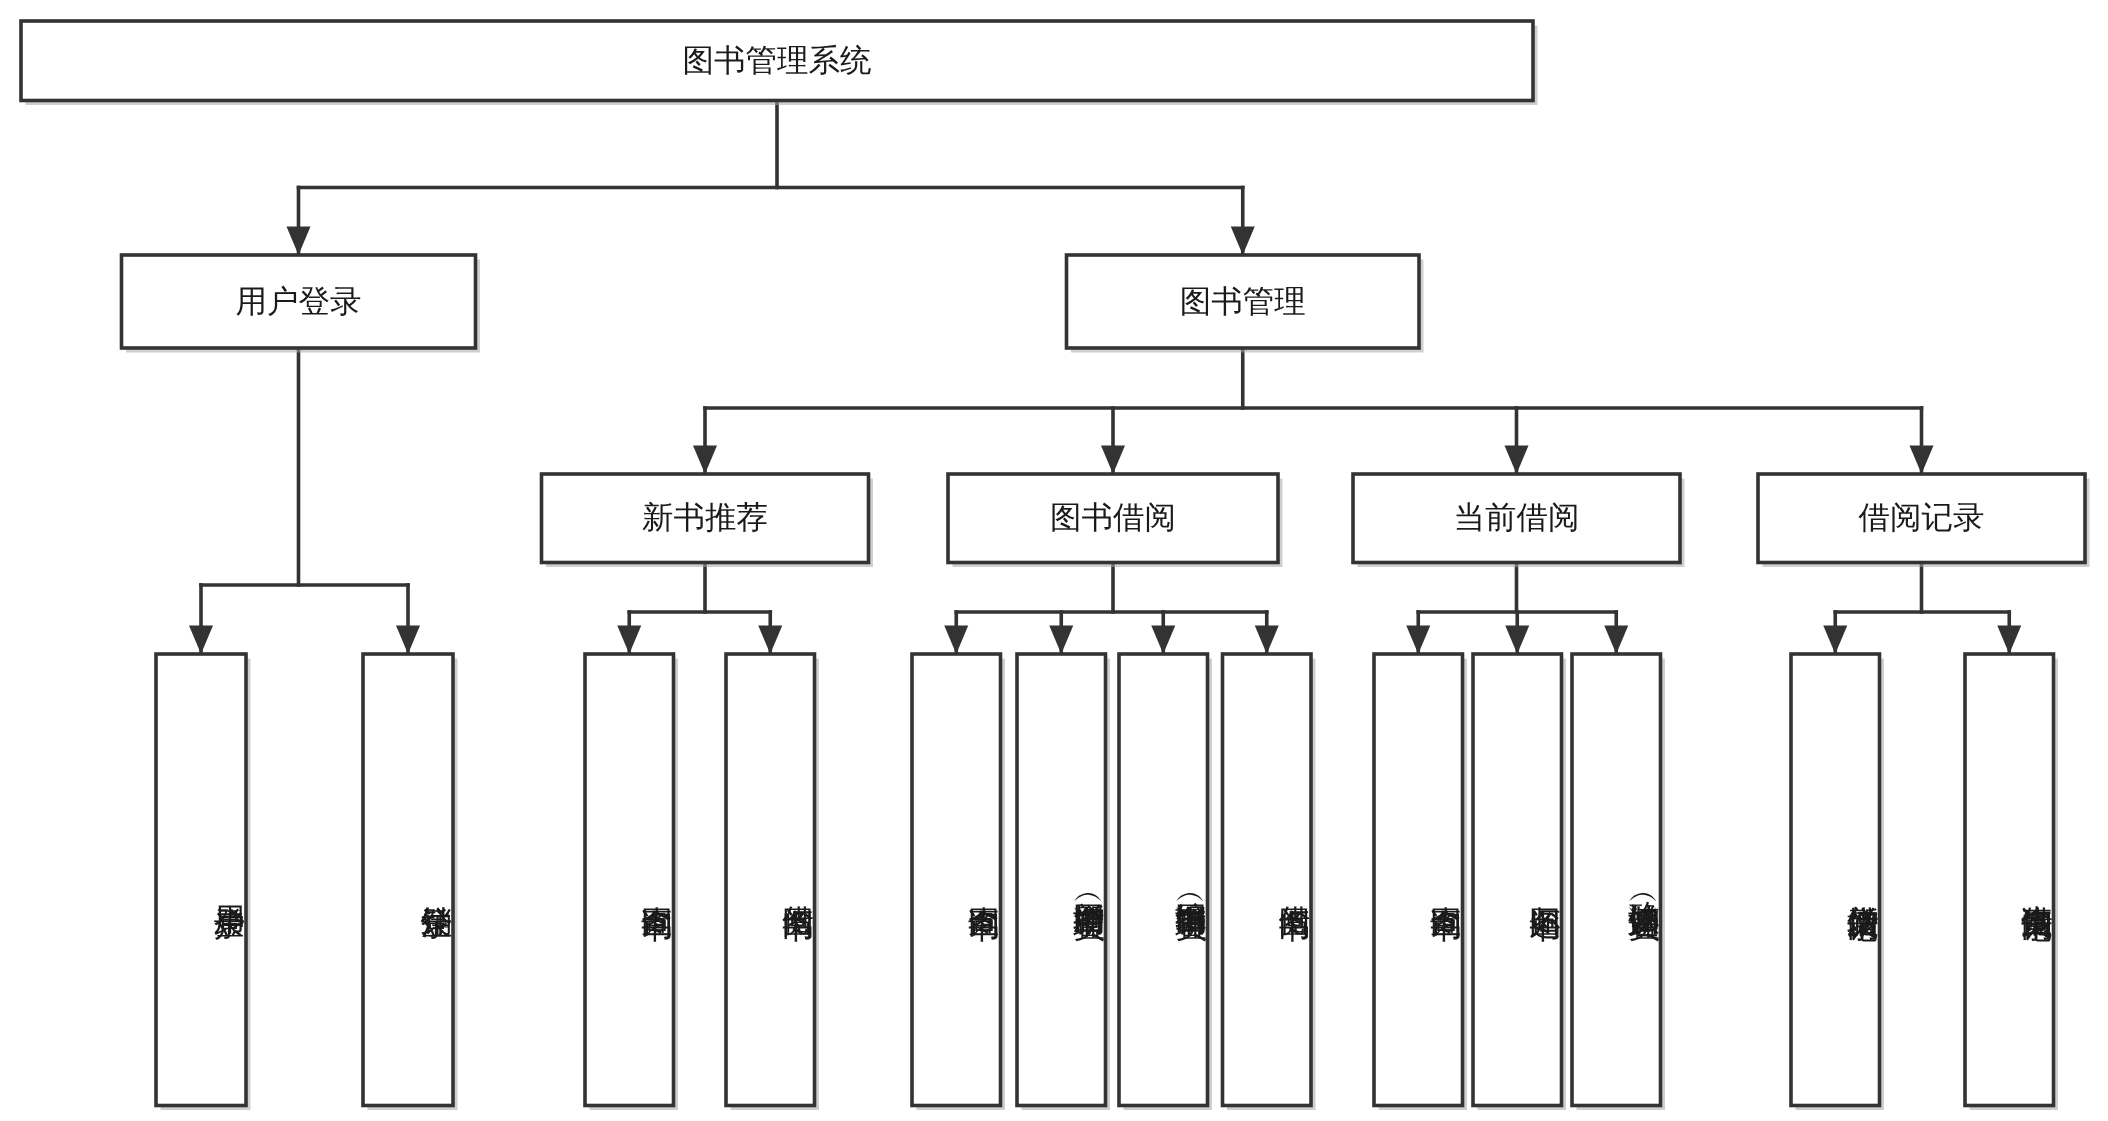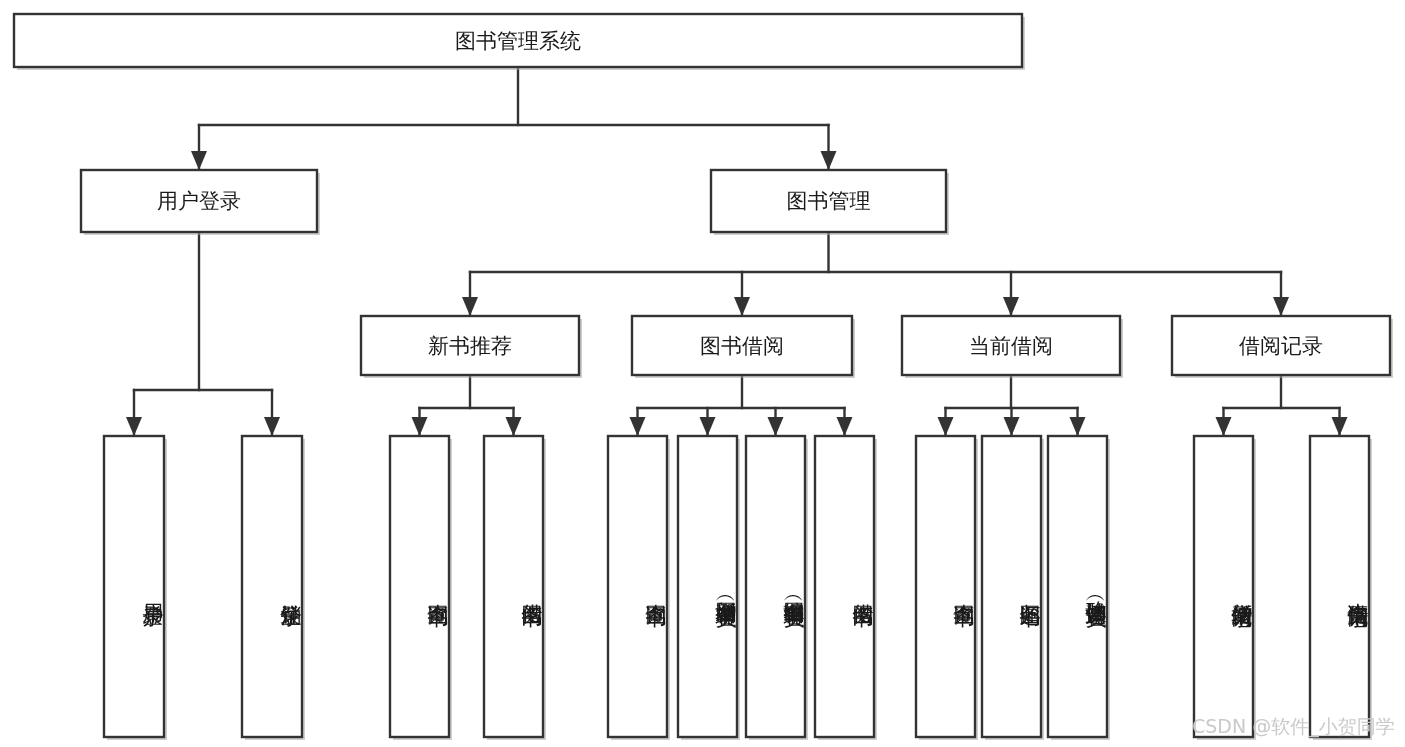--- a/index.html
+++ b/index.html
@@ -195,14 +195,13 @@
       <div class="node-label-v" style="left: 608px; top: 446px; width: 59px; height: 285px;">查询图书</div>
       <div class="node-label-v" style="left: 678px; top: 446px; width: 59px; height: 285px;">新增图书（管理员）</div>
       <div class="node-label-v" style="left: 746px; top: 446px; width: 59px; height: 285px;">编辑图书（管理员）</div>
       <div class="node-label-v" style="left: 815px; top: 446px; width: 59px; height: 285px;">借阅图书</div>
       <div class="node-label-v" style="left: 916px; top: 446px; width: 59px; height: 285px;">查询图书</div>
       <div class="node-label-v" style="left: 982px; top: 446px; width: 59px; height: 285px;">归还图书</div>
       <div class="node-label-v" style="left: 1048px; top: 446px; width: 59px; height: 285px;">确认归还（管理员）</div>
       <div class="node-label-v" style="left: 1194px; top: 446px; width: 59px; height: 285px;">新增借阅记录</div>
       <div class="node-label-v" style="left: 1310px; top: 446px; width: 59px; height: 285px;">查询借阅记录</div>
     </div>
-  <div class="watermark" style="left: 1192px; top: 714px;">CSDN @软件_小贺同学</div>
 </div>
 
 </body></html>

